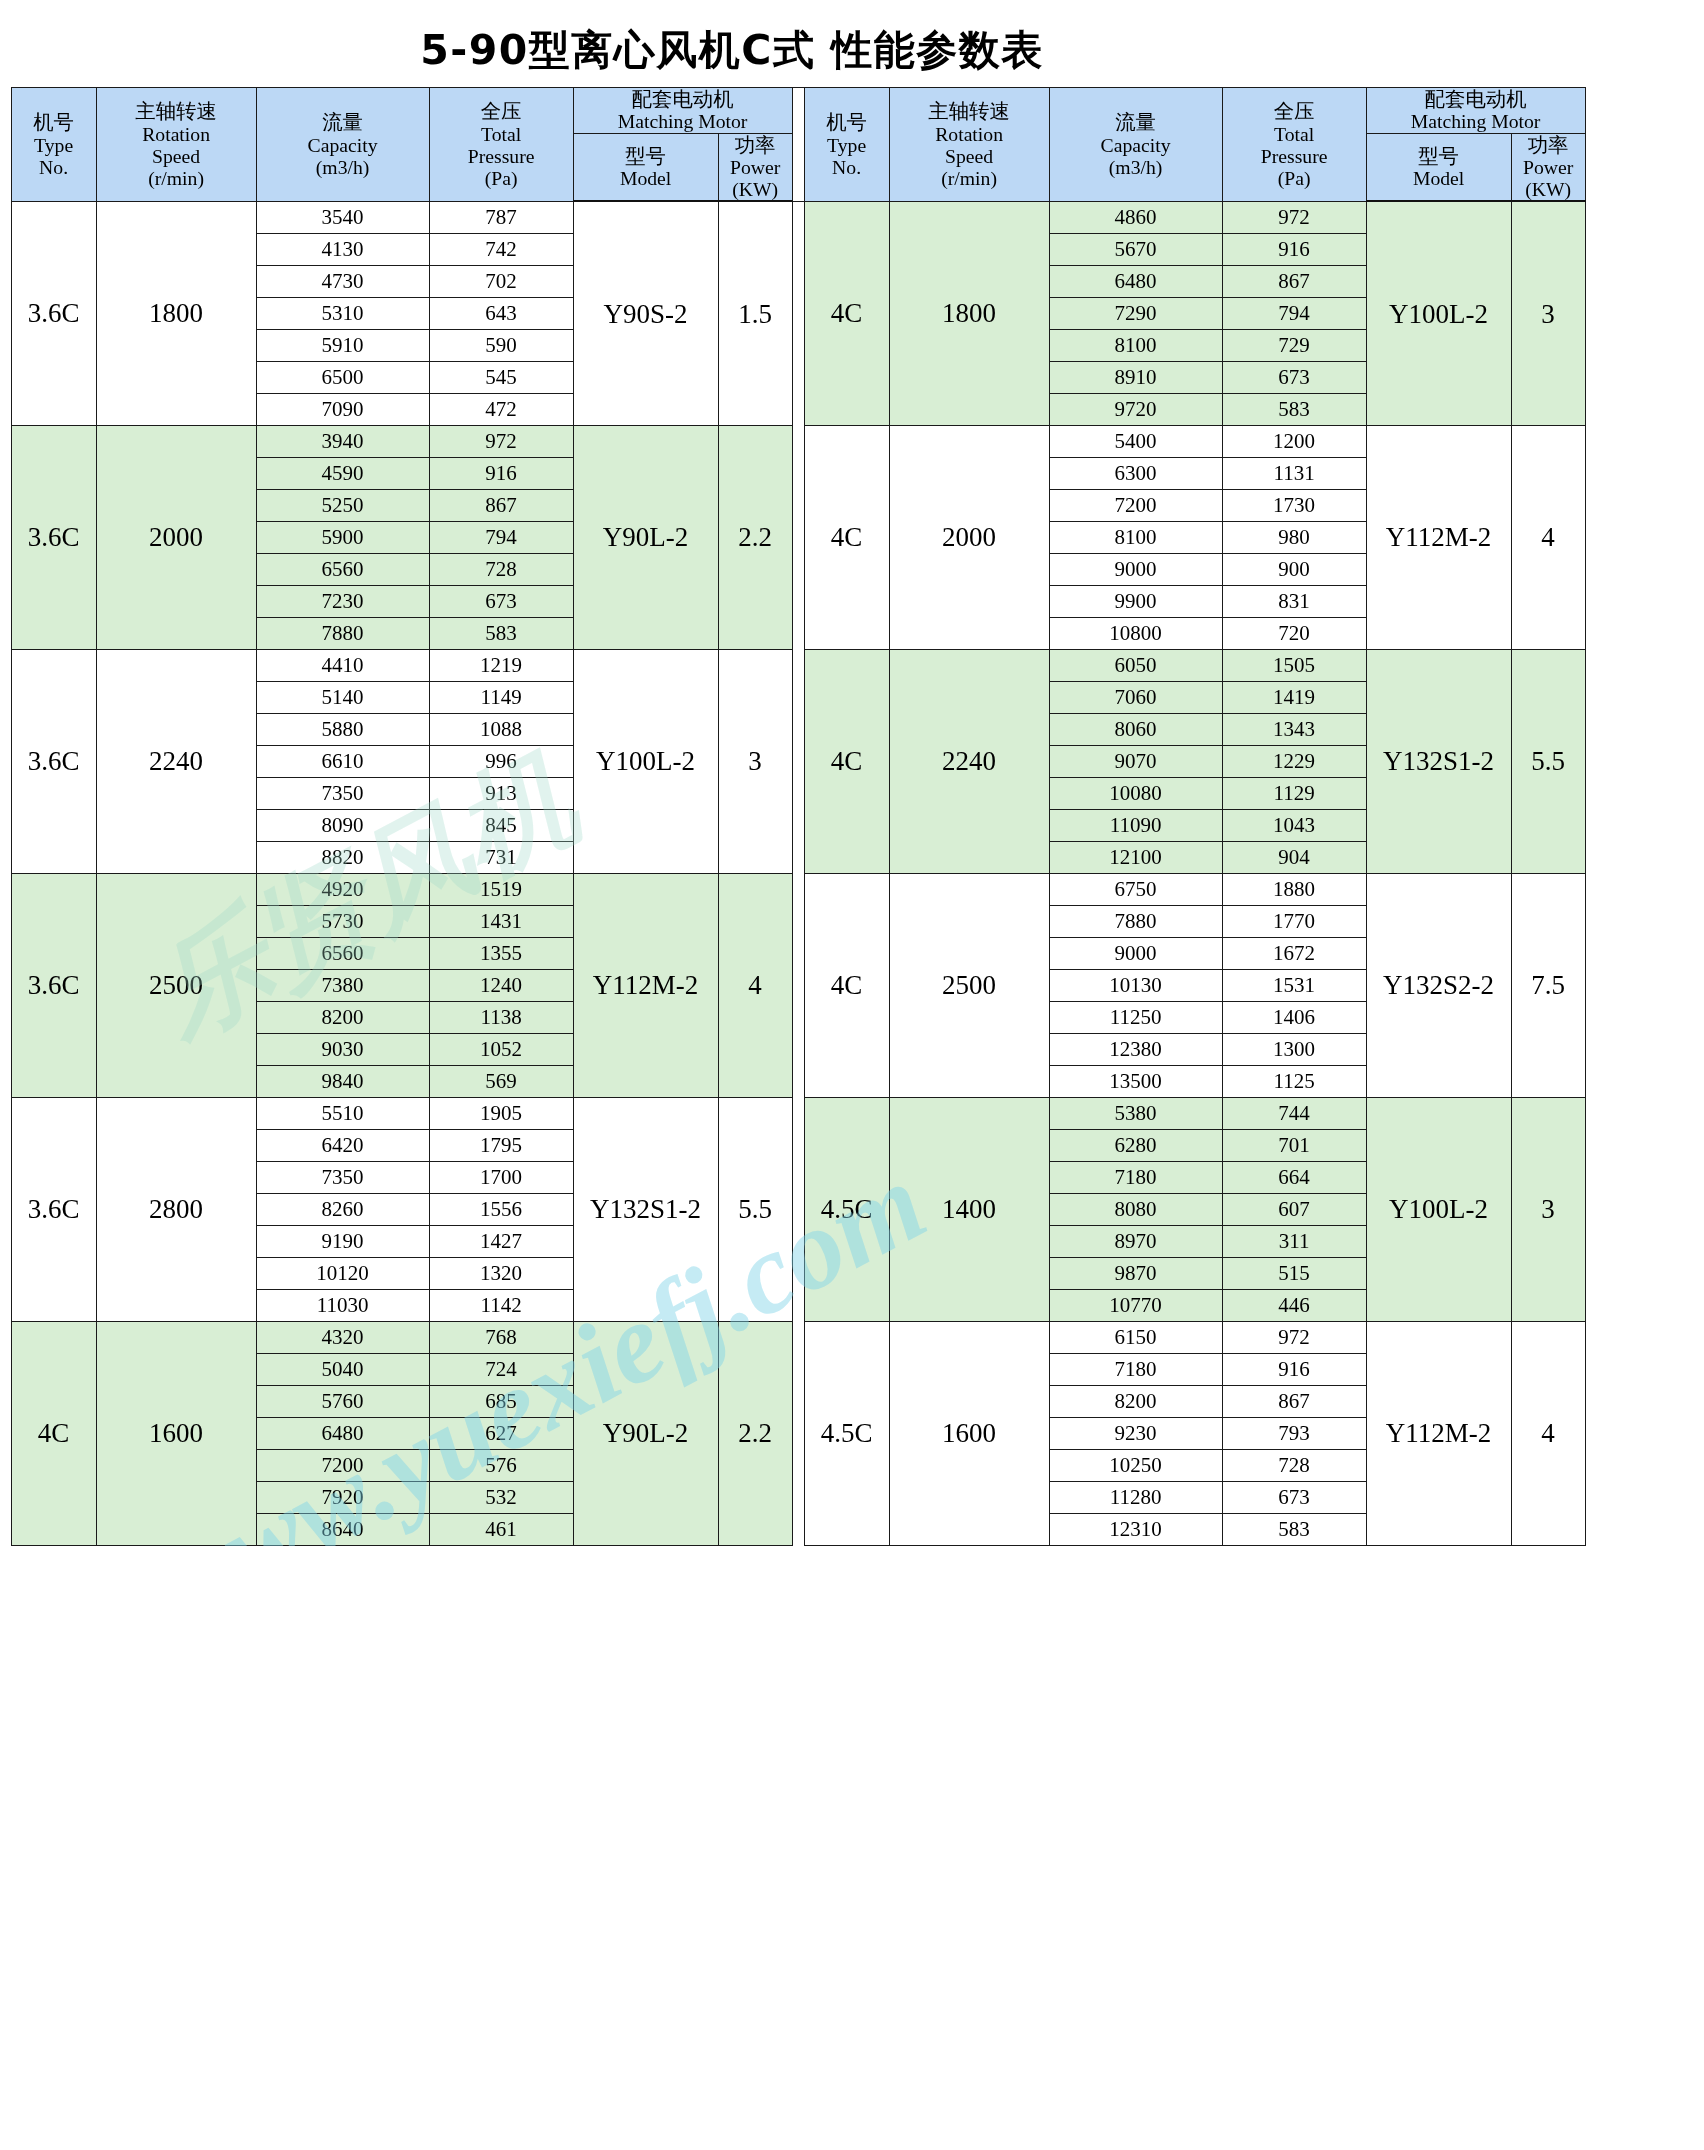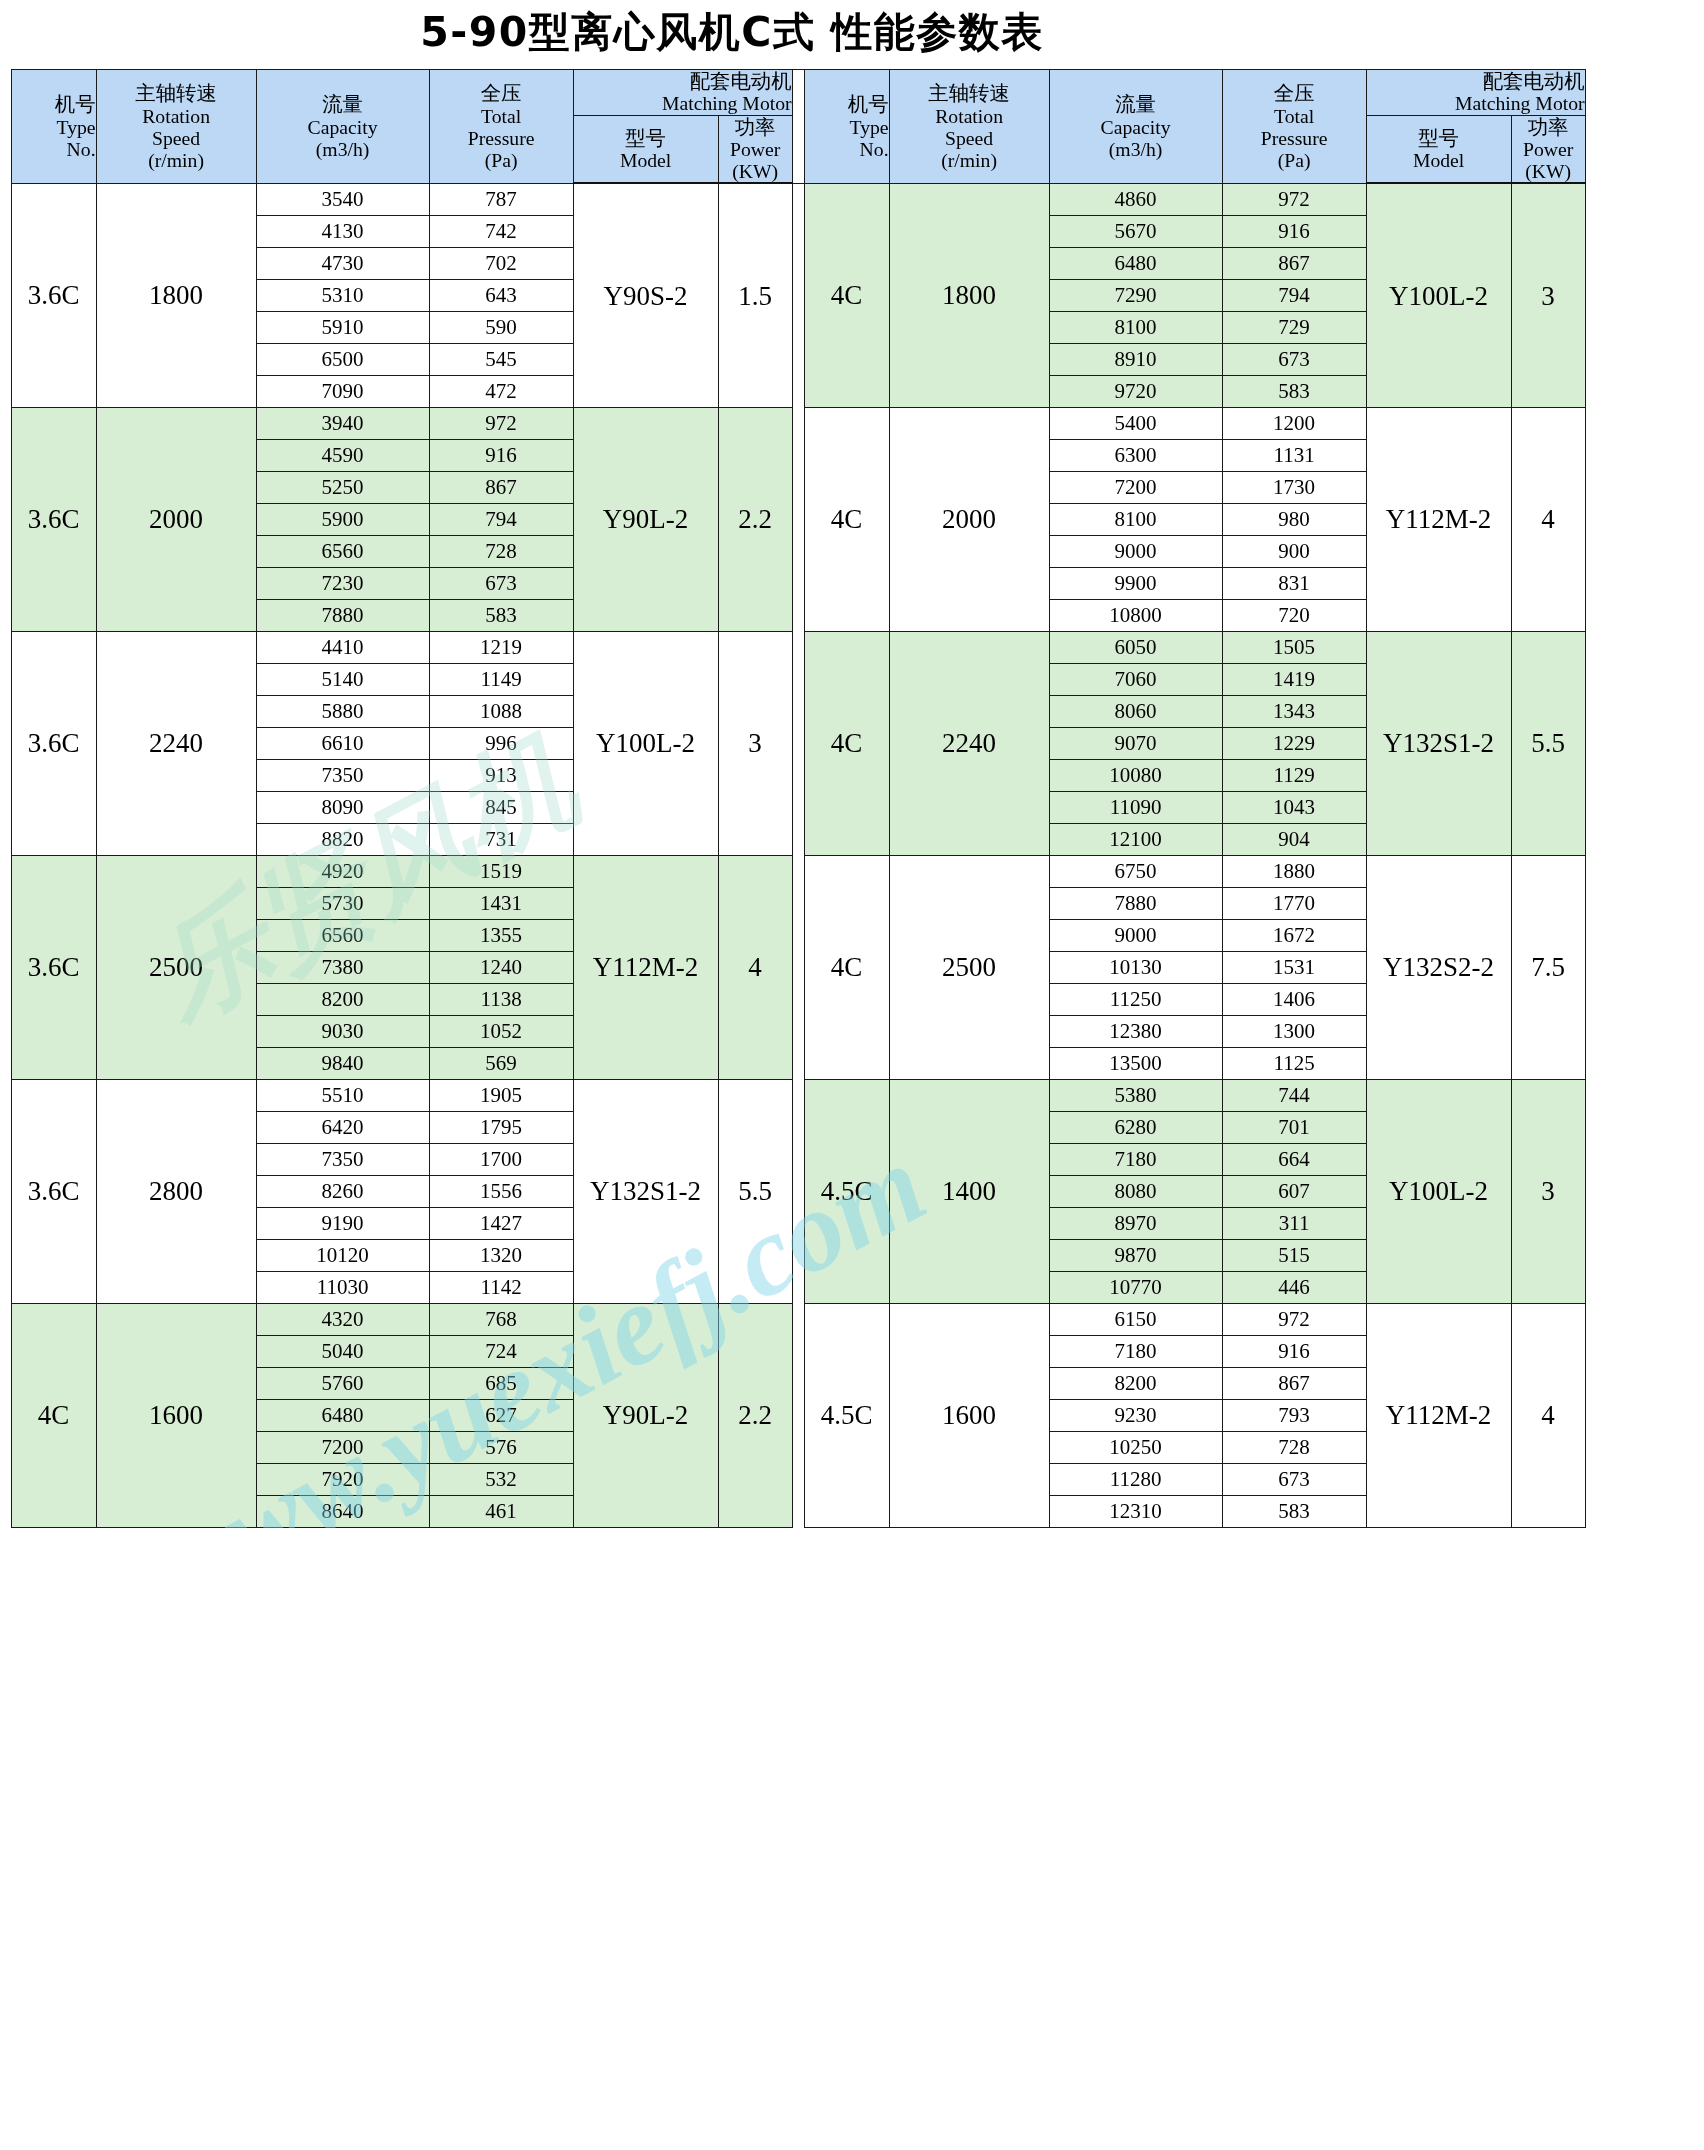--- a/index.html
+++ b/index.html
@@ -10,20 +10,21 @@
   body {
     width: 1704px;
     font-family: "Liberation Serif", serif;
     color: #000000;
   }
   .page {
     width: 1464px;
     box-sizing: border-box;
     padding: 0 10.6px;
     position: relative;
+    margin-top: 18px;
   }
   .title {
     text-align: center;
     font-family: "DejaVu Sans", sans-serif;
     font-size: 41px;
     font-weight: bold;
     letter-spacing: 1.5px;
     padding: 4.5px 0 9px 0;
     white-space: nowrap;
   }
@@ -53,21 +54,20 @@
     font-size: 20.4px;
     display: block;
   }
   thead th .en {
     display: block;
     font-family: "Liberation Serif", serif;
     font-size: 19.7px;
   }
   thead th.top-grp {
     height: 45px;
-    text-align: right;
   }
   .gap-col {
     border-top: none !important;
     border-bottom: none !important;
     border-left: 0.8px solid #1a1a1a !important;
     border-right: 0.8px solid #1a1a1a !important;
     background: #ffffff;
     width: 12px;
   }
   thead th.gap-col {

